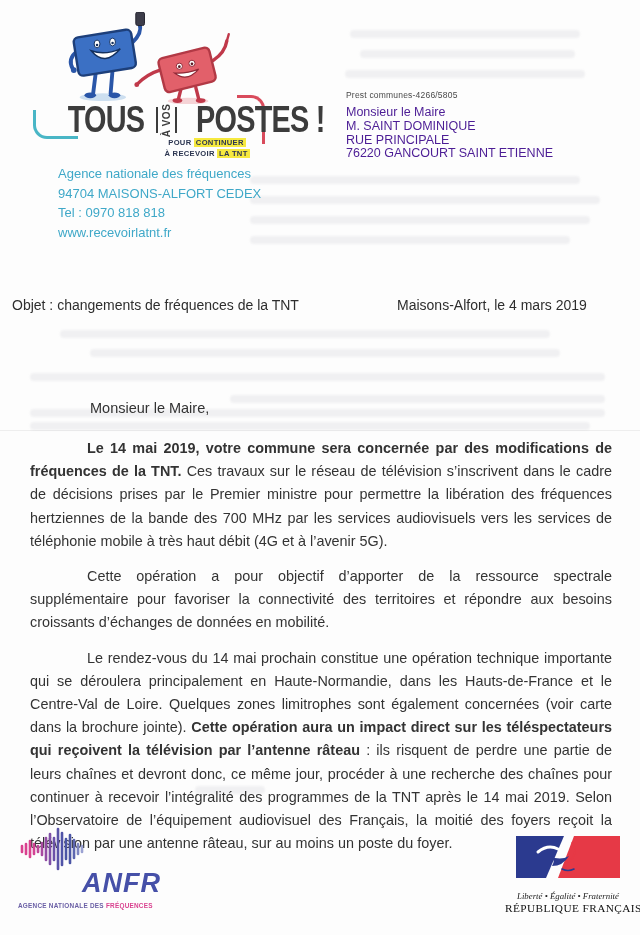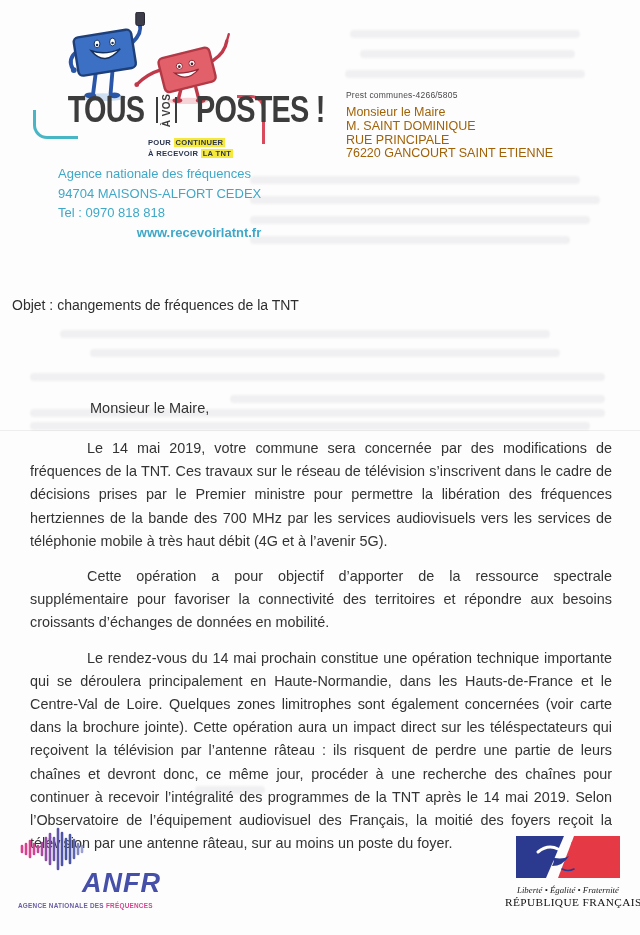--- a/index.html
+++ b/index.html
@@ -4,52 +4,52 @@
 <style>
   html,body{margin:0;padding:0;}
   body{background:#e8e8e8;}
   .page{
     position:relative;width:640px;height:935px;margin:0 auto;
     background:#fdfdfd;overflow:hidden;
     font-family:"Liberation Sans", sans-serif;color:#333;
   }
   
   .mascots{position:absolute;left:42px;top:12px;width:205px;height:92px;}
-  .wordmark{position:absolute;left:57px;top:90px;height:40px;display:flex;align-items:center;color:#3c3c3c;}
+  .wordmark{position:absolute;left:57px;top:100px;height:40px;display:flex;align-items:center;color:#3c3c3c;}
   .wm-big{display:inline-block;font-size:37px;font-weight:800;letter-spacing:-1px;transform:scaleX(.78);transform-origin:center;white-space:nowrap;}
   .wm-sep{width:2px;height:26px;background:#3c3c3c;margin:0 1px;}
   .wm-vert{display:inline-flex;width:15px;height:32px;align-items:center;justify-content:center;overflow:visible;}
   .wm-vert span{display:inline-block;transform:rotate(-90deg);font-size:10px;font-weight:800;white-space:nowrap;letter-spacing:.5px;}
   .curve-teal{position:absolute;left:33px;top:110px;width:42px;height:26px;border-left:3px solid #49b6c6;border-bottom:3px solid #49b6c6;border-bottom-left-radius:14px;}
   .curve-red{position:absolute;left:237px;top:95px;width:25px;height:46px;border-top:3px solid #d94b5c;border-right:3px solid #d94b5c;border-top-right-radius:14px;}
-  .tagline{position:absolute;left:148px;top:138px;width:118px;font-size:7.6px;font-weight:700;color:#2b3550;letter-spacing:.3px;line-height:10.5px;}
+  .tagline{position:absolute;left:148px;top:138px;width:118px;text-align:center;font-size:7.6px;font-weight:700;color:#2b3550;letter-spacing:.3px;line-height:10.5px;}
   .hl{background:#f6e93e;padding:0 2px;}
   
   .sender{position:absolute;left:38px;top:164px;color:#3fa8c8;font-size:13px;line-height:19.5px;margin-left:20px;}
-  .sender .website{font-weight:700;text-align:right;}
+  .sender .website{font-weight:400;}
   
   .ref{position:absolute;left:346px;top:90px;font-size:8.5px;color:#4a4a4a;letter-spacing:.2px;}
-  .recipient{position:absolute;left:346px;top:106px;font-size:12.5px;line-height:13.8px;color:#a16207;}
+  .recipient{position:absolute;left:346px;top:106px;font-size:12.5px;line-height:13.8px;color:#4c1d95;}
   
   .subject{position:absolute;left:12px;top:297px;font-size:14px;color:#2e2e2e;}
   .dateline{position:absolute;left:397px;top:297px;font-size:14px;color:#2e2e2e;}
   
   .salutation{position:absolute;left:90px;top:400px;font-size:14.5px;color:#333;}
   .letter-body{position:absolute;left:30px;top:437px;width:582px;font-size:14.4px;line-height:23.2px;text-align:justify;color:#333;}
   .letter-body p{margin:0 0 12px 0;text-indent:57px;}
-  .letter-body .b{font-weight:400;}
+  .letter-body .b{font-weight:700;}
   
   .anfr{position:absolute;left:18px;top:826px;width:140px;}
   .anfr-bars{display:block;}
   .anfr-acronym{position:absolute;left:38px;top:42px;font-size:27px;font-weight:800;font-style:italic;color:#4650a8;letter-spacing:1px;margin-left:26px;}
   .anfr-sub{position:absolute;left:0;top:76px;font-size:6.4px;font-weight:700;letter-spacing:.25px;white-space:nowrap;}
   .anfr-sub .s1{color:#6a5fa5;}
   .anfr-sub .s2{color:#d9418f;}
   .republic{position:absolute;left:505px;top:836px;width:126px;text-align:center;}
-  .motto{margin-top:7px;font-family:"Liberation Serif", serif;font-style:italic;font-size:8.8px;color:#222;white-space:nowrap;}
+  .motto{margin-top:13px;font-family:"Liberation Serif", serif;font-style:italic;font-size:8.8px;color:#222;white-space:nowrap;}
   .rf-name{margin-top:1px;font-family:"Liberation Serif", serif;font-size:11.3px;letter-spacing:.4px;color:#111;white-space:nowrap;}
   
   .ghost{position:absolute;height:8px;border-radius:4px;background:rgba(110,115,128,.09);filter:blur(1.2px);}
   .scanline{position:absolute;left:0;top:430px;width:640px;height:1px;background:rgba(0,0,0,.06);}
 </style>
 </head>
 <body>
 
 <div class="page">
 
@@ -133,20 +133,21 @@
 
   <div class="ref">Prest communes-4266/5805</div>
   <div class="recipient">
     <div>Monsieur le Maire</div>
     <div>M. SAINT DOMINIQUE</div>
     <div>RUE PRINCIPALE</div>
     <div>76220 GANCOURT SAINT ETIENNE</div>
   </div>
 
   <div class="subject">Objet : changements de fréquences de la TNT</div>
+  <div class="dateline">Maisons-Alfort, le 4 mars 2019</div>
 
   <div class="salutation">Monsieur le Maire,</div>
   <div class="letter-body">
     <p><span class="b">Le 14 mai 2019, votre commune sera concernée par des modifications de fréquences de la TNT.</span><span> Ces travaux sur le réseau de télévision s’inscrivent dans le cadre de décisions prises par le Premier ministre pour permettre la libération des fréquences hertziennes de la bande des 700 MHz par les services audiovisuels vers les services de téléphonie mobile à très haut débit (4G et à l’avenir 5G).</span></p>
     <p><span>Cette opération a pour objectif d’apporter de la ressource spectrale supplémentaire pour favoriser la connectivité des territoires et répondre aux besoins croissants d’échanges de données en mobilité.</span></p>
     <p><span>Le rendez-vous du 14 mai prochain constitue une opération technique importante qui se déroulera principalement en Haute-Normandie, dans les Hauts-de-France et le Centre-Val de Loire. Quelques zones limitrophes sont également concernées (voir carte dans la brochure jointe). </span><span class="b">Cette opération aura un impact direct sur les téléspectateurs qui reçoivent la télévision par l’antenne râteau</span><span> : ils risquent de perdre une partie de leurs chaînes et devront donc, ce même jour, procéder à une recherche des chaînes pour continuer à recevoir l’intégralité des programmes de la TNT après le 14 mai 2019. Selon l’Observatoire de l’équipement audiovisuel des Français, la moitié des foyers reçoit la télévision par une antenne râteau, sur au moins un poste du foyer.</span></p>
   </div>
 
   <div class="anfr">
     <svg class="anfr-bars" width="80" height="46" viewBox="0 0 80 46">

